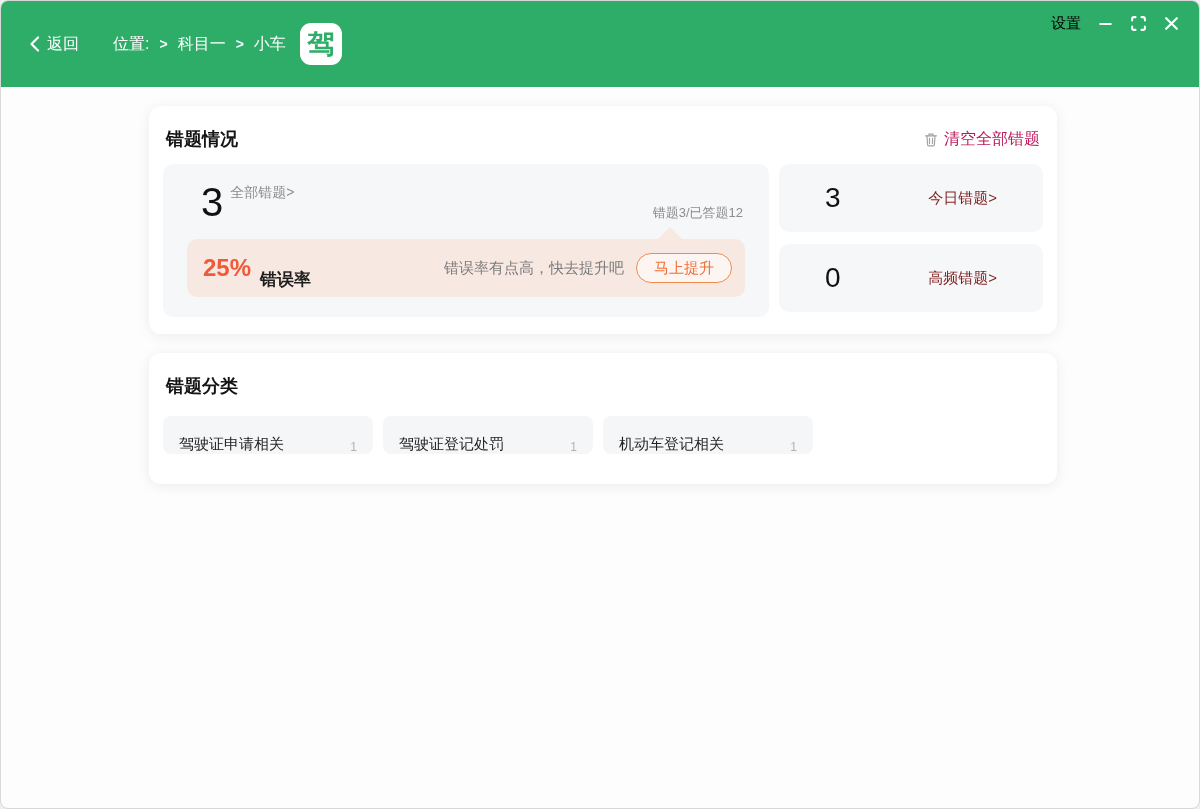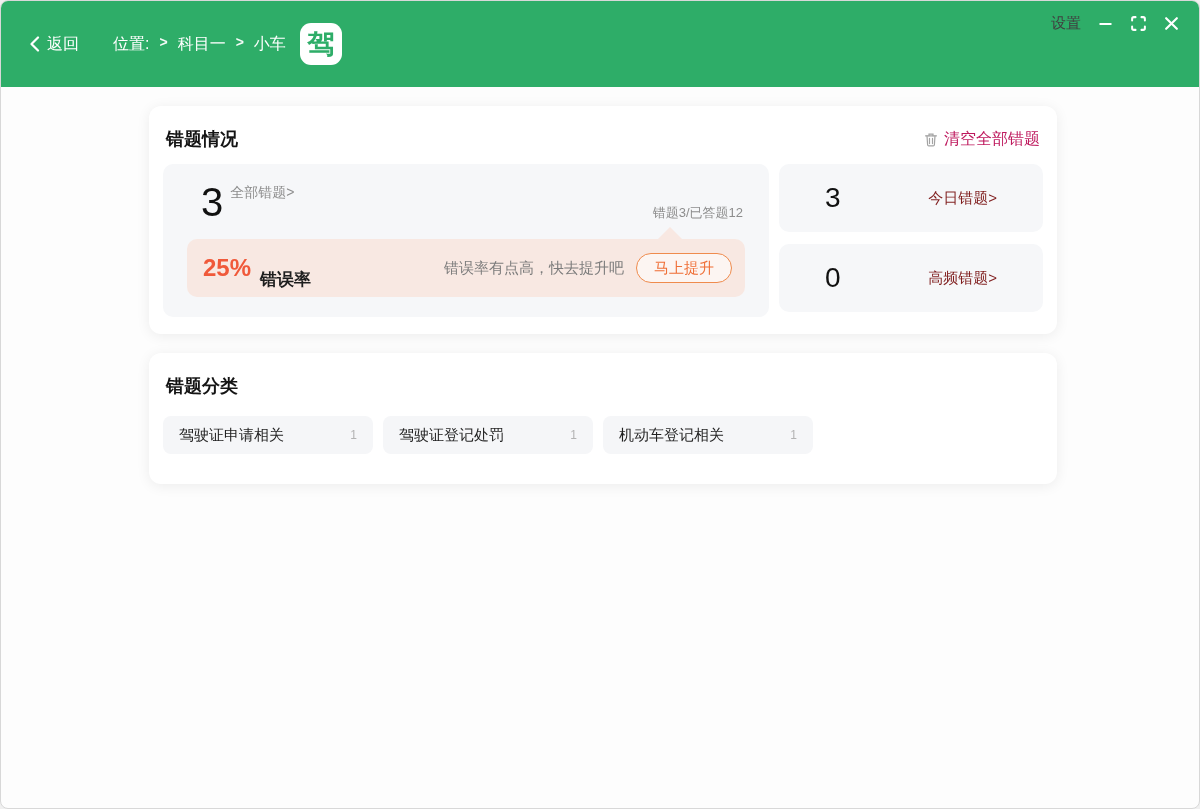--- a/index.html
+++ b/index.html
@@ -12,36 +12,36 @@
     position:relative; width:1200px; height:809px; box-sizing:border-box;
     background:#fdfdfd; border:1px solid #d8d8d8; border-radius:8px; overflow:hidden;
   }
   
   .titlebar { position:relative; height:86px; background:#2ead68; }
   .tb-left {
     position:absolute; left:28px; top:0; height:86px;
     display:flex; align-items:center; color:#fff;
   }
   .back { display:flex; align-items:center; gap:7px; cursor:pointer; font-size:16px; }
-  .breadcrumb { display:flex; align-items:flex-start; gap:10px; margin-left:34px; font-size:16px; }
+  .breadcrumb { display:flex; align-items:center; gap:10px; margin-left:34px; font-size:16px; }
   .breadcrumb .sep { font-size:14px; font-weight:bold; opacity:.95; }
   .logo-group {
     position:absolute; left:299px; top:0; height:86px;
     display:flex; align-items:center; gap:11px;
   }
   .logo-badge {
     width:42px; height:42px; background:#fff; border-radius:11px;
     display:flex; align-items:center; justify-content:center;
     color:#2ead68; font-size:27px; font-weight:bold;
   }
   .logo-title { color:#fff; font-size:22px; font-weight:bold; letter-spacing:1.5px; line-height:22px; }
   .logo-tagline { color:rgba(255,255,255,.88); font-size:8px; letter-spacing:2.6px; margin-top:4px; }
   .tb-right {
     position:absolute; top:13px; right:20px;
-    display:flex; align-items:center; gap:17px; color:#404040;
+    display:flex; align-items:center; gap:17px; color:#000000;
   }
   .tb-right .settings { font-size:15px; cursor:pointer; }
   .win-btn { display:flex; align-items:center; justify-content:center; cursor:pointer; }
   
   .card {
     position:absolute; left:148px; width:908px; background:#fff;
     border-radius:12px; box-shadow:0 2px 14px rgba(0,0,0,.07);
     box-sizing:border-box;
   }
   .card1 { top:105px; height:228px; }
@@ -86,21 +86,21 @@
     height:68px; background:#f6f7f9; border-radius:10px;
     display:flex; align-items:center; justify-content:space-between;
     padding:0 46px 0 46px; cursor:pointer;
   }
   .stat-value { font-size:28px; color:#111; }
   .stat-label { font-size:15px; color:#7f1d1d; }
   
   .tags-row { display:flex; gap:10px; padding:0 14px; margin-top:19px; }
   .tag {
     width:210px; height:38px; background:#f5f6f8; border-radius:8px;
-    display:flex; align-items:center; justify-content:space-between;
+    display:flex; align-items:flex-end; justify-content:space-between;
     padding:0 16px; box-sizing:border-box; cursor:pointer;
   }
   .tag-label { font-size:15px; color:#1f1f1f; }
   .tag-count { font-size:12px; color:#b3b3b3; }
 </style>
 </head>
 <body>
 
 <div class="window">
 

